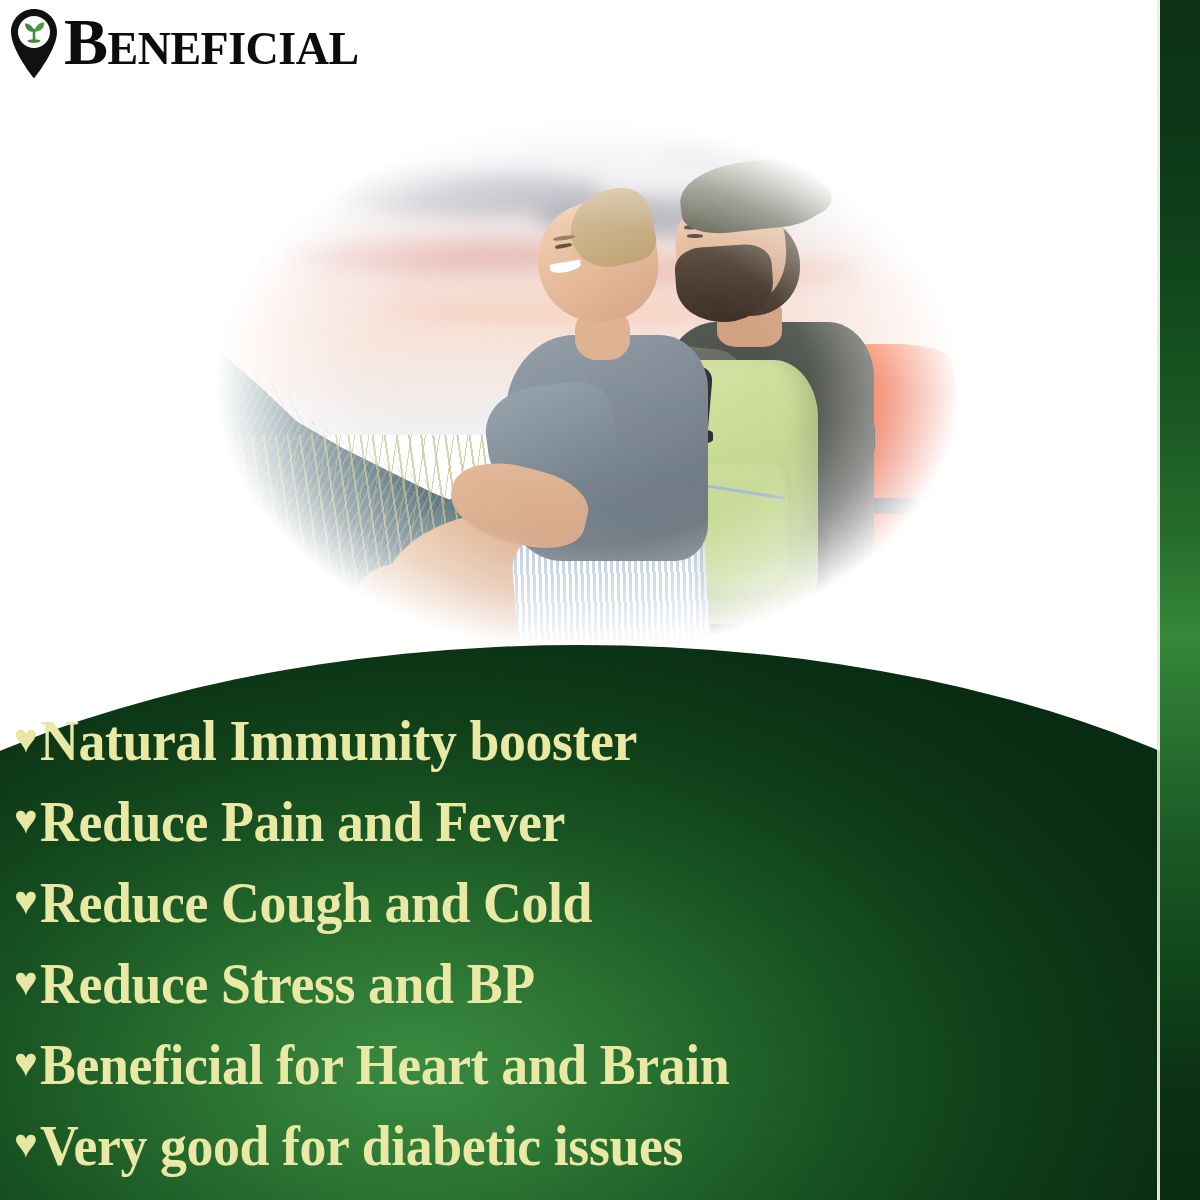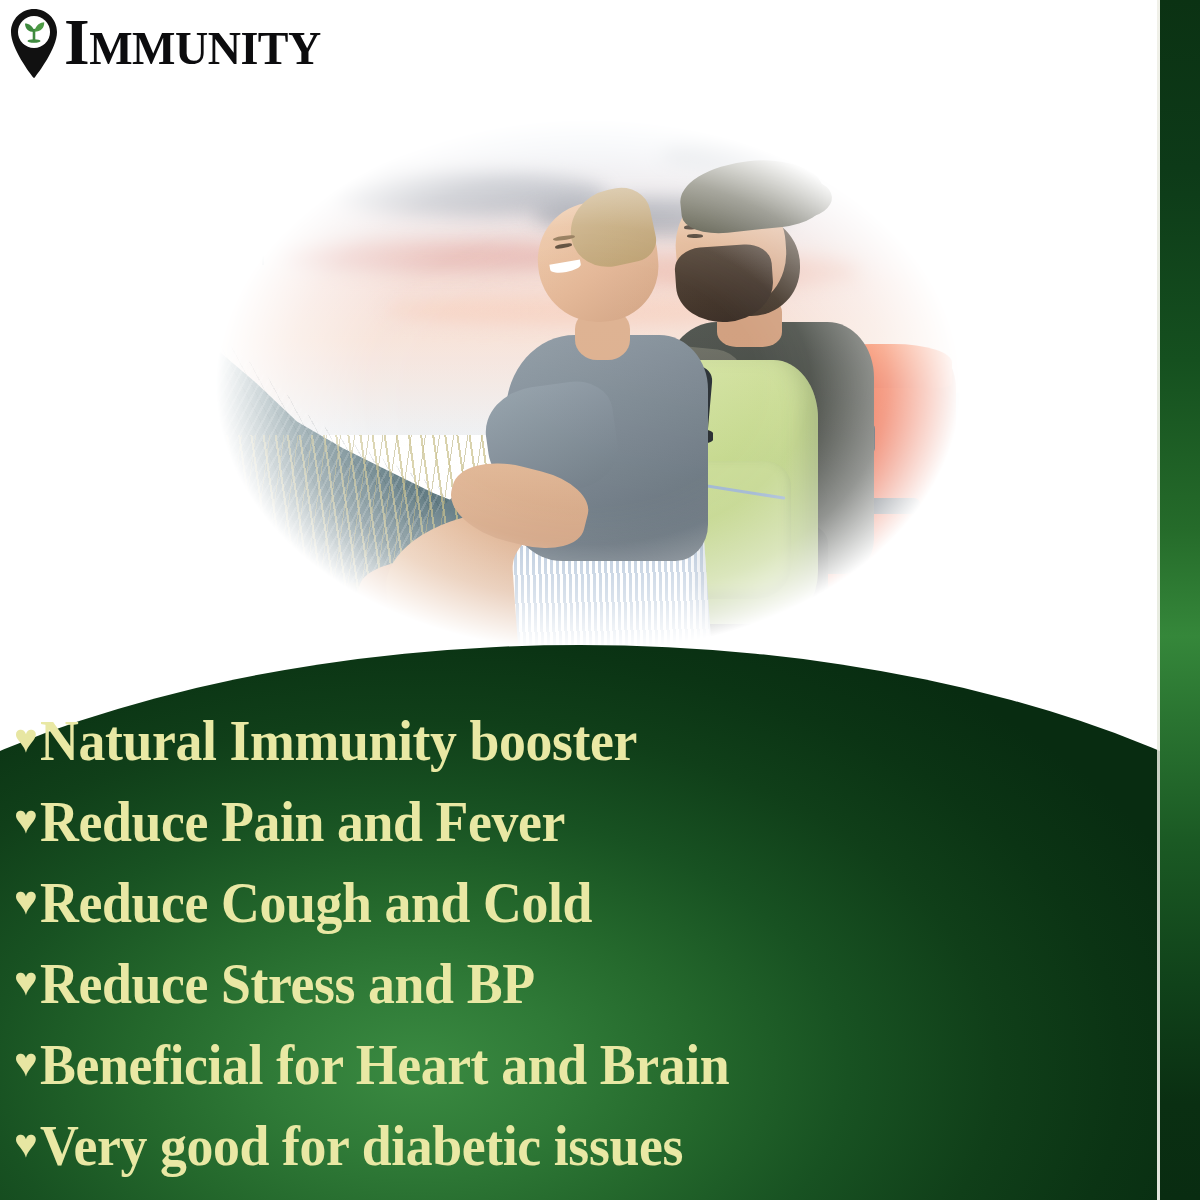--- a/index.html
+++ b/index.html
@@ -483,21 +483,21 @@
 
   <div class="logo">
     <svg class="logo-pin" viewBox="0 0 56 74">
       <path d="M28 2C15.3 2 5 12.3 5 25c0 16.5 19.2 41.5 22 45.2 0.5 0.7 1.5 0.7 2 0C31.8 66.5 51 41.5 51 25 51 12.3 40.7 2 28 2z" fill="#111111"></path>
       <circle cx="28" cy="25" r="16" fill="#ffffff"></circle>
       <path d="M28 34c0-6 0-9 0-11" stroke="#3f8a3f" stroke-width="2.6" fill="none" stroke-linecap="round"></path>
       <path d="M28 24c-1-5-5-7.5-9-7.5 0 5 3.5 8.5 9 8.5z" fill="#3f8a3f"></path>
       <path d="M28.6 23.5c1.4-5.6 5.8-8.3 9.6-8.3 0.4 5.6-3.6 9.5-9.6 9.5z" fill="#4d9b45"></path>
       <ellipse cx="28" cy="34" rx="6.5" ry="1.8" fill="#3f8a3f"></ellipse>
     </svg>
-    <span class="logo-text">Immunity</span>
+    <span class="logo-text">Beneficial</span>
   </div>
 
   <div class="photo-wrap">
     <div class="photo">
       <div class="ph-sky"></div>
       <div class="ph-cloud c6"></div>
       <div class="ph-cloud c7"></div>
       <div class="ph-cloud c1"></div>
       <div class="ph-cloud c2"></div>
       <div class="ph-cloud c3"></div>

